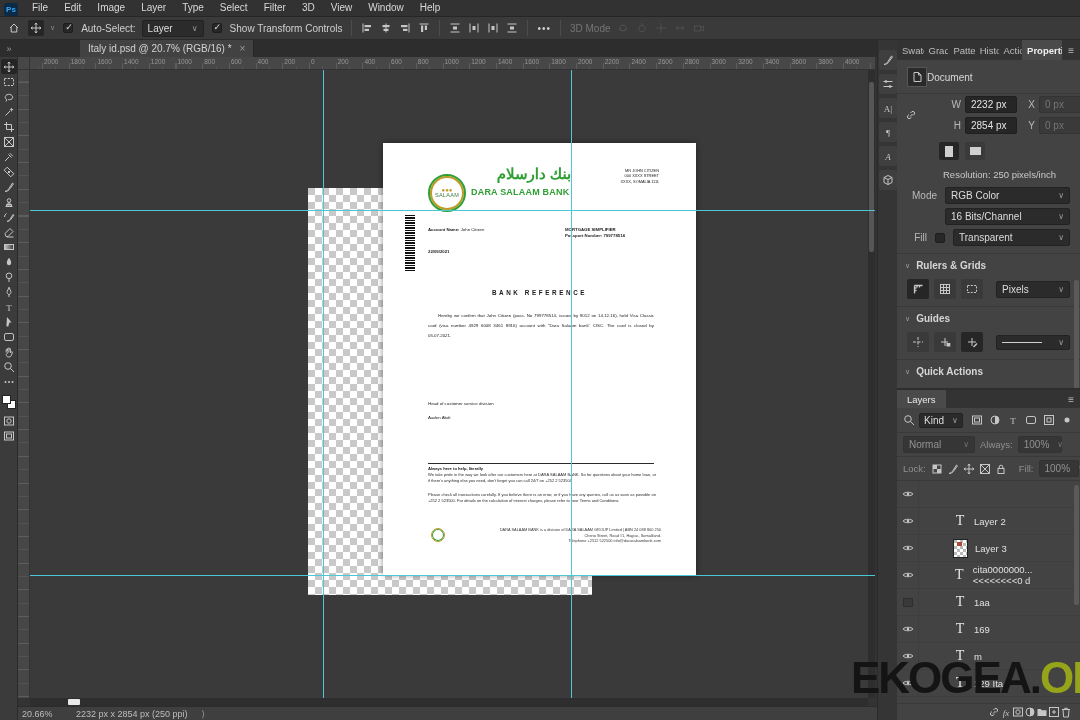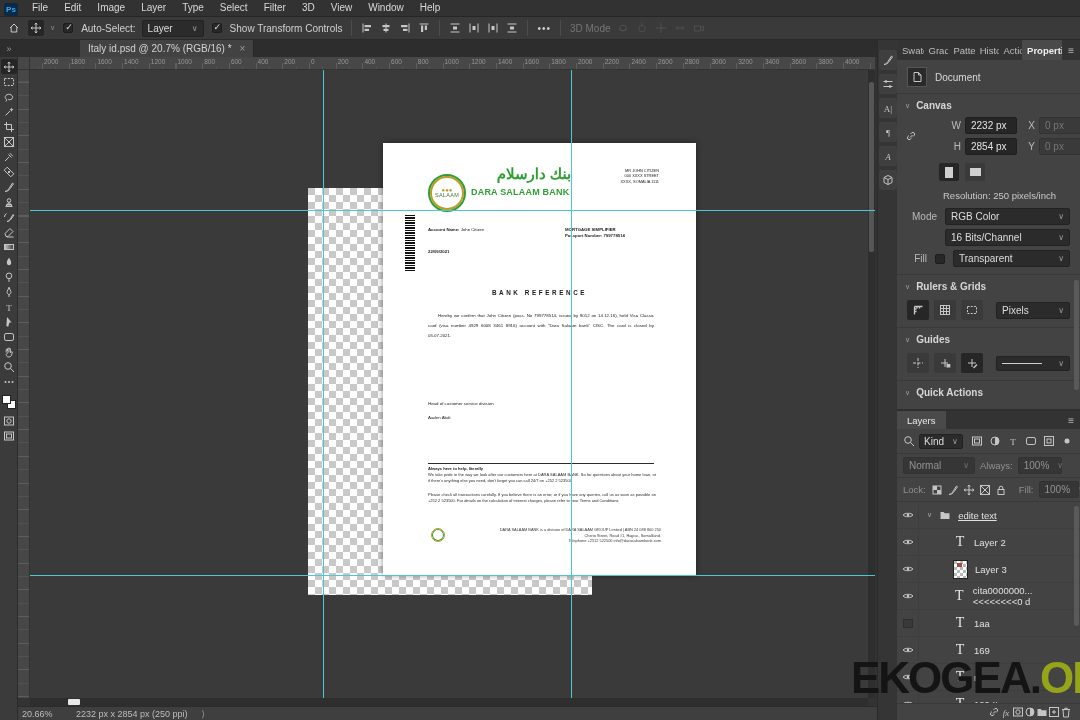--- a/index.html
+++ b/index.html
@@ -95,21 +95,21 @@
   #panelstrip { position:absolute; left:877px; top:40px; width:20px; height:680px; background:#353535; border-left:1px solid #2a2a2a; display:flex; flex-direction:column; align-items:center; padding-top:10px; gap:2px; }
   .strip-btn { width:18px; height:20px; display:flex; align-items:center; justify-content:center; background:#3f3f3f; border-radius:2px; margin-bottom:2px; }
 
   
   #rightpanel { position:absolute; left:897px; top:40px; width:183px; height:680px; background:#434343; display:flex; flex-direction:column; }
   #ptabs { display:flex; align-items:stretch; height:20px; background:#333; }
   .ptab { padding:0 5px; display:flex; align-items:center; font-size:9.5px; color:#bdbdbd; white-space:nowrap; overflow:hidden; }
   .ptab.active { background:#4a4a4a; color:#efefef; font-weight:bold; }
   .pmenu { margin-left:auto; padding:0 6px; display:flex; align-items:center; color:#bbb; }
   #pbody { padding:0; overflow:hidden; position:relative; }
-  .doc-row { display:flex; align-items:center; gap:8px; padding:7px 10px 6px 10px; border-bottom:1px solid #393939; }
+  .doc-row { display:flex; align-items:center; padding:7px 10px 6px 10px; border-bottom:1px solid #393939; }
   .doc-icon-box { width:20px; height:20px; background:#2a2a2a; border:1px solid #555; display:flex; align-items:center; justify-content:center; }
   .sechead { display:flex; align-items:center; gap:6px; padding:6px 10px 4px 8px; color:#d6d6d6; font-size:10px; }
   .sechead .caret { font-size:7px; color:#9f9f9f; }
   .section { border-bottom:1px solid #393939; padding-bottom:7px; }
   .wh-grid { display:grid; grid-template-columns:14px 12px 52px 14px 48px; gap:4px 4px; align-items:center; padding:2px 0 2px 14px; }
   .flabel { color:#b9b9b9; font-size:10px; text-align:right; }
   .field { background:#262626; border:1px solid #1f1f1f; border-radius:2px; padding:2px 5px; color:#e2e2e2; font-size:10px; }
   .field.disabled { background:#3a3a3a; color:#757575; border-color:#333; }
   .orient-row { display:flex; gap:6px; padding:6px 0 2px 42px; }
   .orient { width:20px; height:18px; display:flex; align-items:center; justify-content:center; background:#3a3a3a; border-radius:2px; }
@@ -603,24 +603,20 @@
               <svg class="icon" viewBox="0 0 12 12">
                 <path d="M3 1.5h4.5L10 4v6.5H3z"></path>
                 <path d="M7.5 1.5V4H10"></path>
               </svg>
             </span>
           </span>
         <span style="font-size:10px;color:#d8d8d8">Document</span>
       </div>
 
       <div class="section">
-        <div class="sechead">
-          <span class="caret">∨</span>
-            <b>Canvas</b>
-        </div>
         <div style="display:flex;align-items:center">
           <span style="padding-left:8px">
               <svg class="icon" viewBox="0 0 12 12">
                 <path d="M5 7.5 7.5 5M4 5.5 2.7 6.8a1.8 1.8 0 0 0 2.5 2.5L6.5 8M8 6.5l1.3-1.3a1.8 1.8 0 0 0-2.5-2.5L5.5 4"></path>
               </svg>
             </span>
           <div>
             <div class="wh-grid">
               <span></span>
               <span class="flabel">W</span>
@@ -842,29 +838,20 @@
           </span>
       </div>
       <div id="lrows">
         <div class="lrow">
             <div class="lrow-eye">
               <svg class="icon" viewBox="0 0 12 12">
                 <path d="M1 6c1.8-2.3 8.2-2.3 10 0C9.2 8.3 2.8 8.3 1 6z"></path>
                 <circle class="f" cx="6" cy="6" r="1.3"></circle>
               </svg>
             </div>
-            <div class="lrow-body">
-              <span class="gcaret">∨</span>
-              <span>
-                <svg class="icon" viewBox="0 0 12 12">
-                  <path class="f" d="M1.5 3h3.2l1 1.2h4.8V10H1.5z"></path>
-                </svg>
-              </span>
-              <span class="gname">edite text</span>
-            </div>
           </div>
           <div class="lrow">
             <div class="lrow-eye">
               <svg class="icon" viewBox="0 0 12 12">
                 <path d="M1 6c1.8-2.3 8.2-2.3 10 0C9.2 8.3 2.8 8.3 1 6z"></path>
                 <circle class="f" cx="6" cy="6" r="1.3"></circle>
               </svg>
             </div>
             <div class="lrow-body child">
               <span class="tthumb">T</span>

